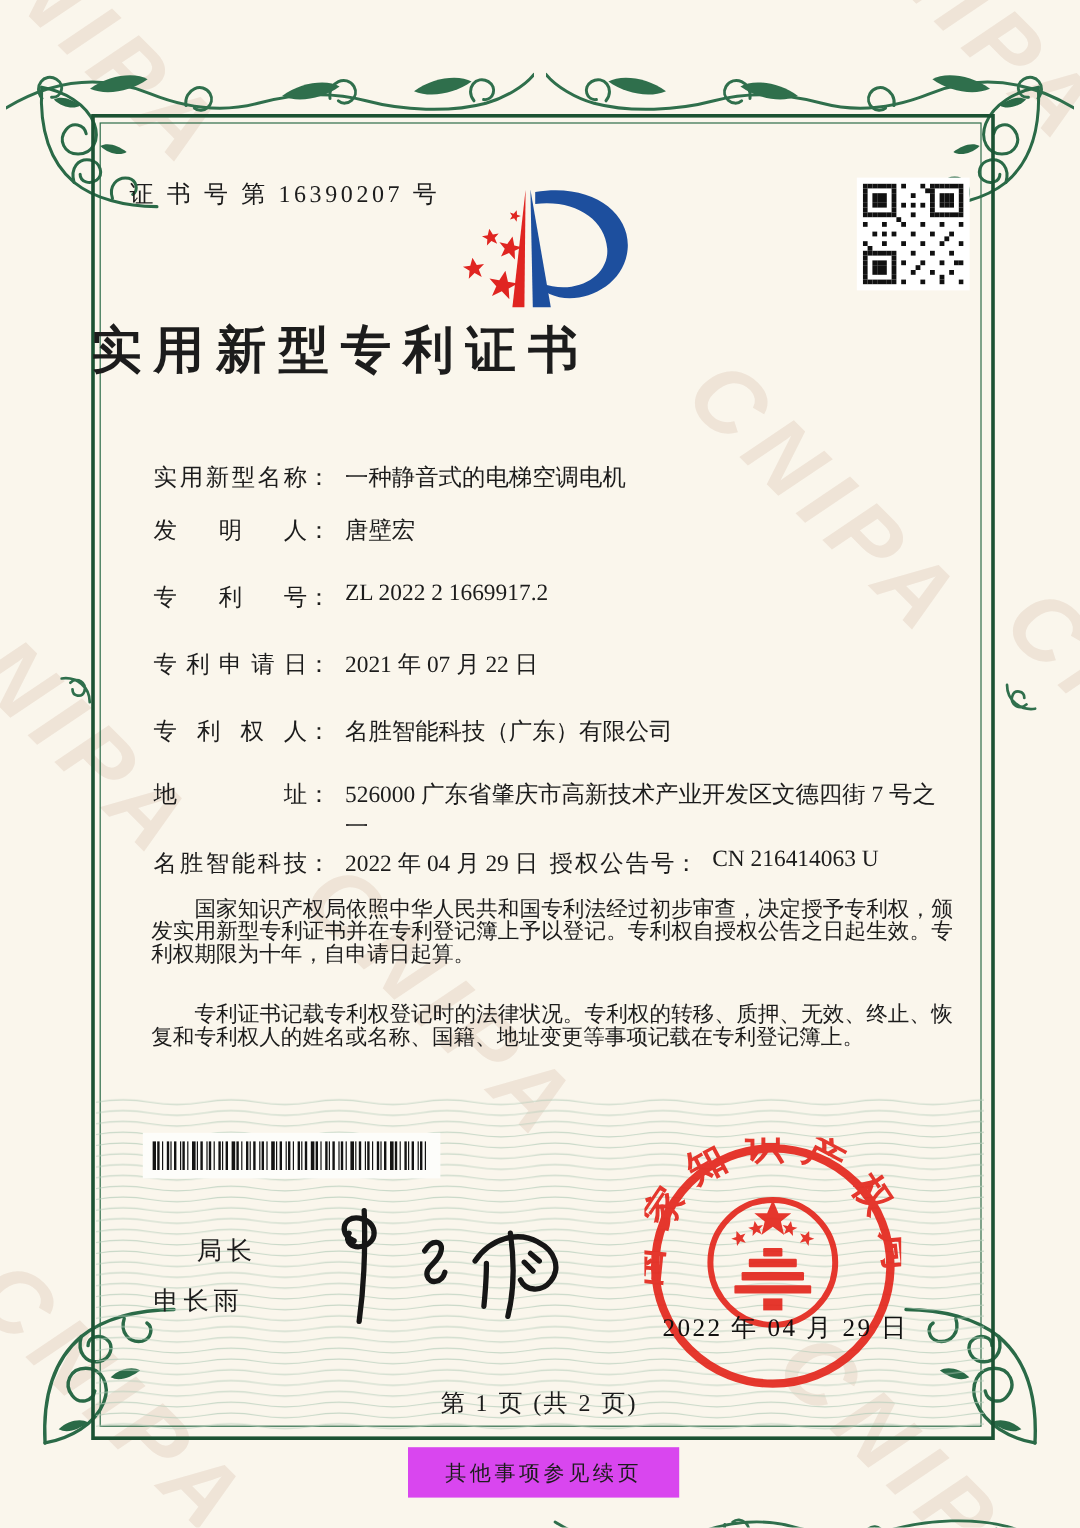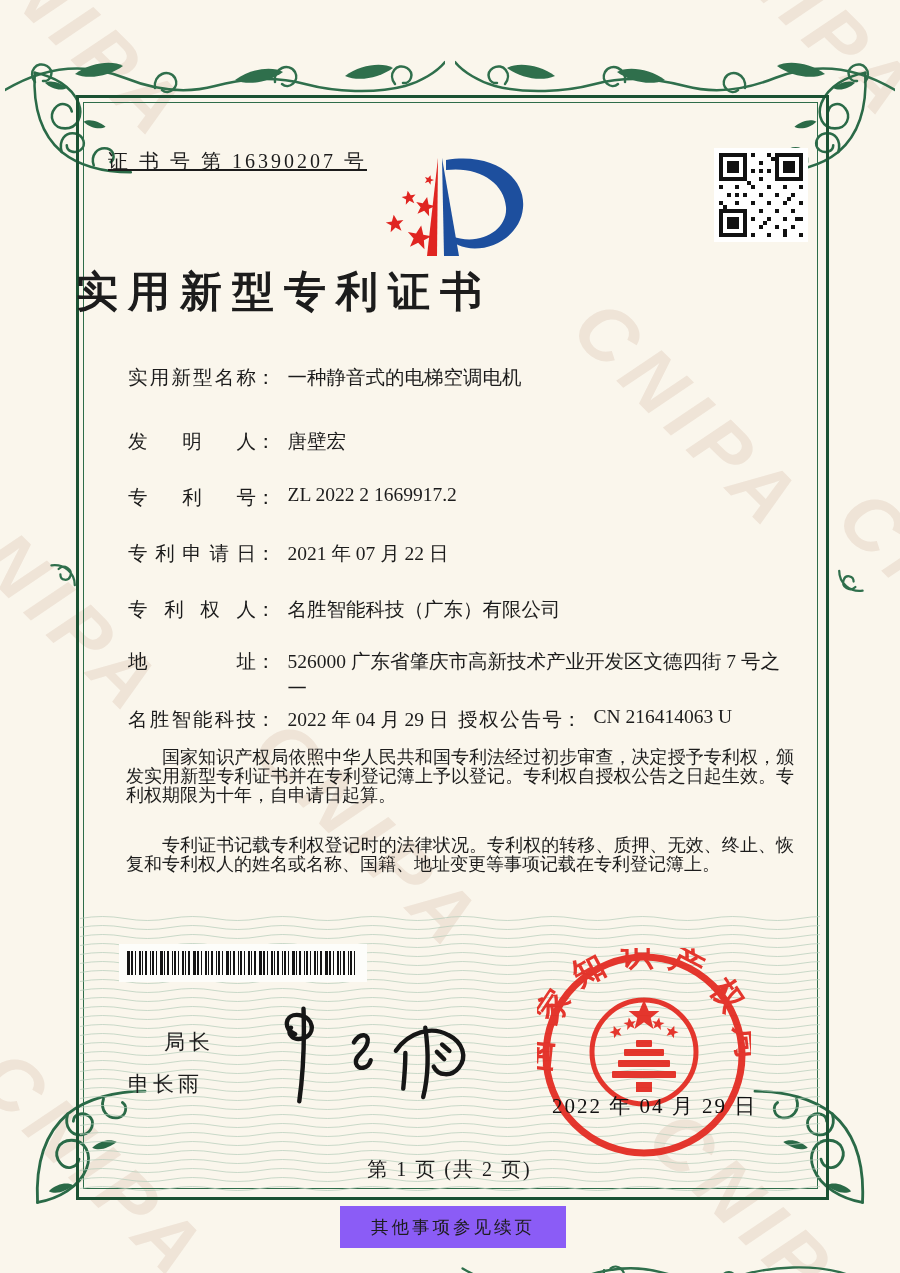--- a/index.html
+++ b/index.html
@@ -7,21 +7,21 @@
        background:#faf6ec;font-family:"Liberation Serif","DejaVu Serif",serif;color:#1c1c1c;}
   .abs{position:absolute;}
   
   .frame-outer{left:76px;top:95px;width:747px;height:1099px;border:3px solid #1b5233;}
   .frame-inner{left:83px;top:102px;width:733px;height:1085px;border:1px solid #2e6d4a;}
   
   .wm{font-family:"Liberation Sans","DejaVu Sans",sans-serif;font-weight:bold;font-style:italic;
       font-size:78px;letter-spacing:10px;color:rgba(199,166,142,0.22);transform:rotate(45deg);
       white-space:nowrap;pointer-events:none;}
   
-  .cert-no{left:108px;top:148px;font-size:20px;letter-spacing:3px;text-decoration:underline;}
+  .cert-no{left:108px;top:148px;font-size:20px;letter-spacing:3px;}
   .qr-wrap{left:714px;top:148px;width:94px;height:94px;background:#fff;padding:0;}
   .qr-wrap svg{position:absolute;left:5px;top:5px;}
   .logo{left:372px;top:150px;width:160px;height:114px;}
   .title{left:76px;top:264px;width:747px;font-size:42px;font-weight:bold;
          letter-spacing:10px;}
   
   .field{left:128px;font-size:19.5px;white-space:nowrap;}
   .flabel{display:inline-block;width:128px;text-align:justify;text-align-last:justify;vertical-align:top;}
   .fcolon{vertical-align:top;}
   .fvalue{margin-left:12px;vertical-align:top;display:inline-block;white-space:pre-line;max-width:530px;}
@@ -33,21 +33,21 @@
   
   .waves{left:80px;top:914px;width:740px;height:280px;overflow:hidden;}
   .barcode-back{left:119px;top:944px;width:248px;height:38px;background:#fdfdfa;}
   .barcode{left:127px;top:951px;width:232px;height:24px;}
   .sig-title{left:128px;top:1028px;font-size:21px;letter-spacing:4px;margin-left:36px;}
   .sig-name{left:128px;top:1070px;font-size:21px;letter-spacing:4px;}
   .autograph{left:272px;top:1000px;width:210px;height:110px;}
   .seal{left:537px;top:948px;width:214px;height:214px;}
   .seal-date{left:552px;top:1092px;font-size:21px;letter-spacing:2px;color:#111;}
   .page-num{left:76px;top:1156px;width:747px;text-align:center;font-size:20px;letter-spacing:2px;}
-  .note-box{left:340px;top:1206px;width:226px;height:42px;background:#8b5cf6;
+  .note-box{left:340px;top:1206px;width:226px;height:42px;background:#d946ef;
             text-align:center;line-height:42px;font-size:17.5px;letter-spacing:3px;}
   .decor{color:#2f6f4c;}
 </style>
 </head>
 <body>
 
 <svg width="0" height="0" style="position:absolute">
   <defs>
     <path id="star" d="M0,-12 L3.5,-3.7 L11.4,-3.7 L5,1.4 L7,9.7 L0,4.6 L-7,9.7 L-5,1.4 L-11.4,-3.7 L-3.5,-3.7 Z"></path>
     <symbol id="flo" viewBox="0 0 140 140">
@@ -295,21 +295,21 @@
     <use href="#star" transform="translate(57,30) scale(0.42) rotate(18)"></use>
     <use href="#star" transform="translate(37,48) scale(0.62) rotate(-10)"></use>
     <use href="#star" transform="translate(53,57) scale(0.85) rotate(12)"></use>
     <use href="#star" transform="translate(23,74) scale(0.78) rotate(-8)"></use>
     <use href="#star" transform="translate(47,88) scale(1.05) rotate(10)"></use>
   </g>
 </svg>
 
 <div class="abs title">实用新型专利证书</div>
 
-<div class="abs field" style="top:364px">
+<div class="abs field" style="top:384px">
   <span class="flabel">实用新型名称</span><span class="fcolon">：</span><span class="fvalue">一种静音式的电梯空调电机</span>
 </div>
 <div class="abs field" style="top:428px">
   <span class="flabel">发明人</span><span class="fcolon">：</span><span class="fvalue">唐壁宏</span>
 </div>
 <div class="abs field" style="top:484px">
   <span class="flabel">专利号</span><span class="fcolon">：</span><span class="fvalue">ZL 2022 2 1669917.2</span>
 </div>
 <div class="abs field" style="top:540px">
   <span class="flabel">专利申请日</span><span class="fcolon">：</span><span class="fvalue">2021 年 07 月 22 日</span>

